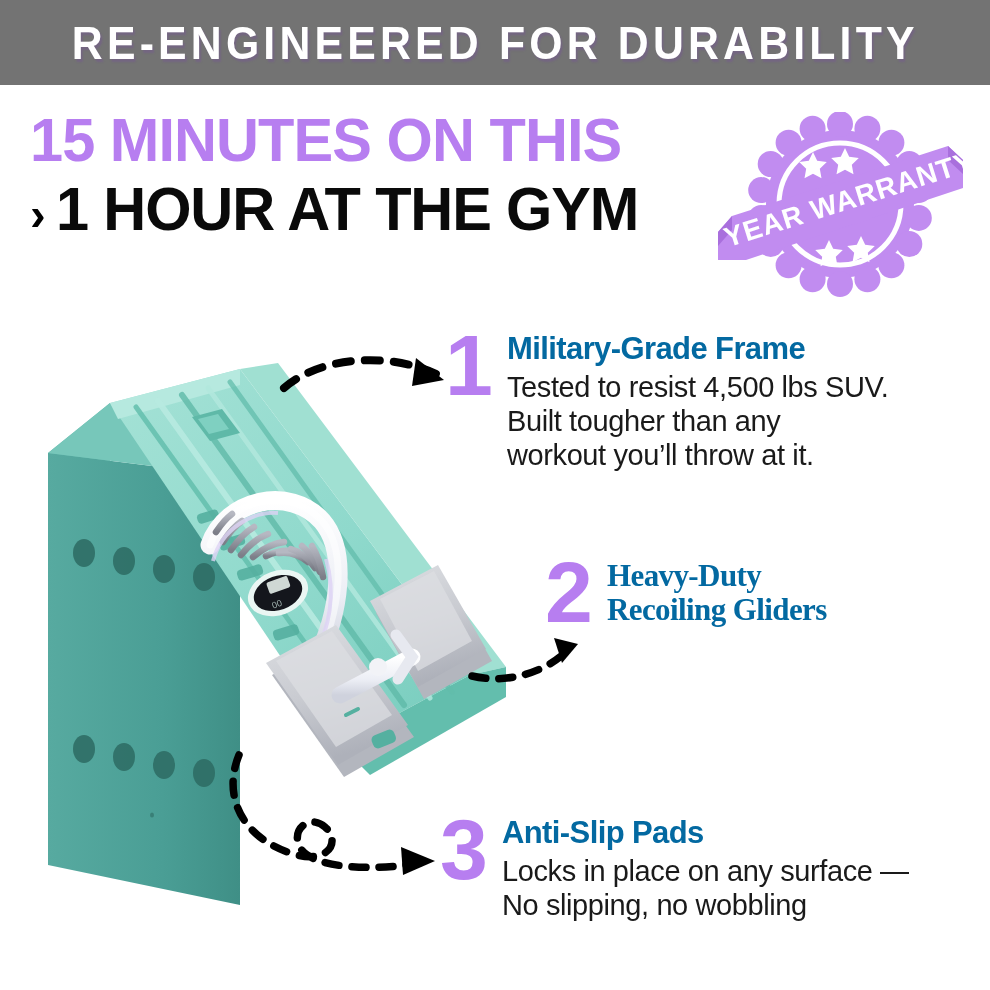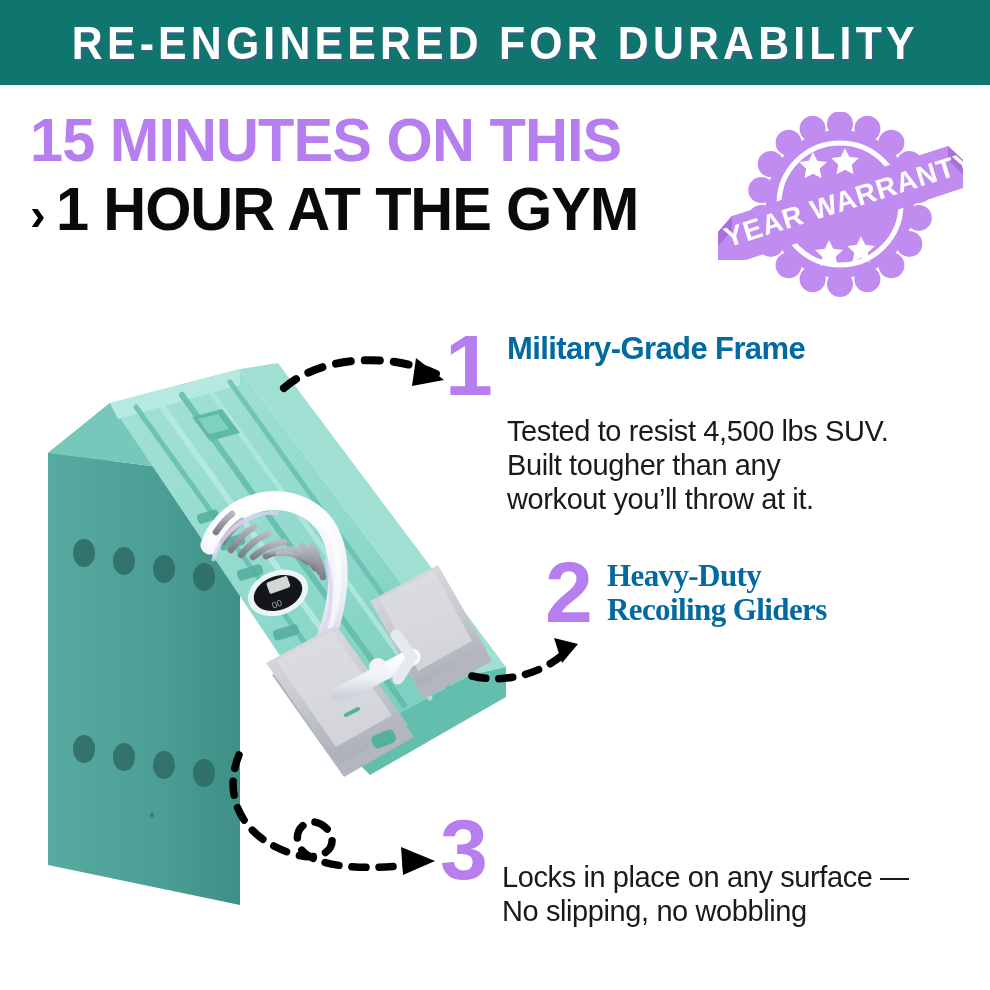--- a/index.html
+++ b/index.html
@@ -8,21 +8,21 @@
     background:#ffffff;
     font-family:"Liberation Sans", sans-serif;
     overflow:hidden;
     position:relative;
   }
   #page{position:relative;width:990px;height:990px;overflow:hidden;background:#fff;}
 
   
   #banner{
     position:absolute;left:0;top:0;width:990px;height:85px;
-    background:#0f766e;
+    background:#737373;
     display:flex;align-items:center;justify-content:center;
   }
   #banner-text{
     color:#ffffff;
     font-family:"Liberation Sans Narrow","Liberation Sans",sans-serif;
     font-weight:bold;
     font-size:46px;
     letter-spacing:4.5px;
     transform:scaleX(0.93);
     white-space:nowrap;
@@ -80,21 +80,20 @@
   .feat-title{
     color:#0369a1;font-weight:bold;font-size:31px;line-height:34px;
     letter-spacing:-0.6px;
     margin:4px 0 4px 0;
     white-space:nowrap;
   }
   .feat-desc{
     color:#1a1a1a;font-size:29px;line-height:34px;
     letter-spacing:-0.4px;
     white-space:pre-line;
-    margin-top:48px;
   }
 
   #feature-1{left:445px;top:328px;width:530px;}
   #feature-2{left:545px;top:555px;width:430px;}
   #feature-3{left:440px;top:812px;width:540px;}
   #feature-2 .feat-title{white-space:pre-line;font-family:Liberation Serif, serif;}
 
   
   .arrow{position:absolute;}
   .arrow svg{display:block;overflow:visible;}
@@ -328,20 +327,21 @@
     <div class="feat-num">2</div>
     <div class="feat-body">
       <div class="feat-title">Heavy-Duty
 Recoiling Gliders</div>
     </div>
   </div>
 
   <div class="feature" id="feature-3">
     <div class="feat-num">3</div>
     <div class="feat-body">
+      <div class="feat-title">Anti-Slip Pads</div>
       <div class="feat-desc">Locks in place on any surface —
 No slipping, no wobbling</div>
     </div>
   </div>
 
   <div class="arrow" id="arrow-1">
     <svg width="190" height="70" viewBox="0 0 190 70">
       <path d="M4,48 C40,16 110,12 156,34" fill="none" stroke="#000" stroke-width="8" stroke-linecap="round" stroke-dasharray="15 14"></path>
       <path d="M136,18 L164,40 L132,46 Z" fill="#000"></path>
     </svg>

